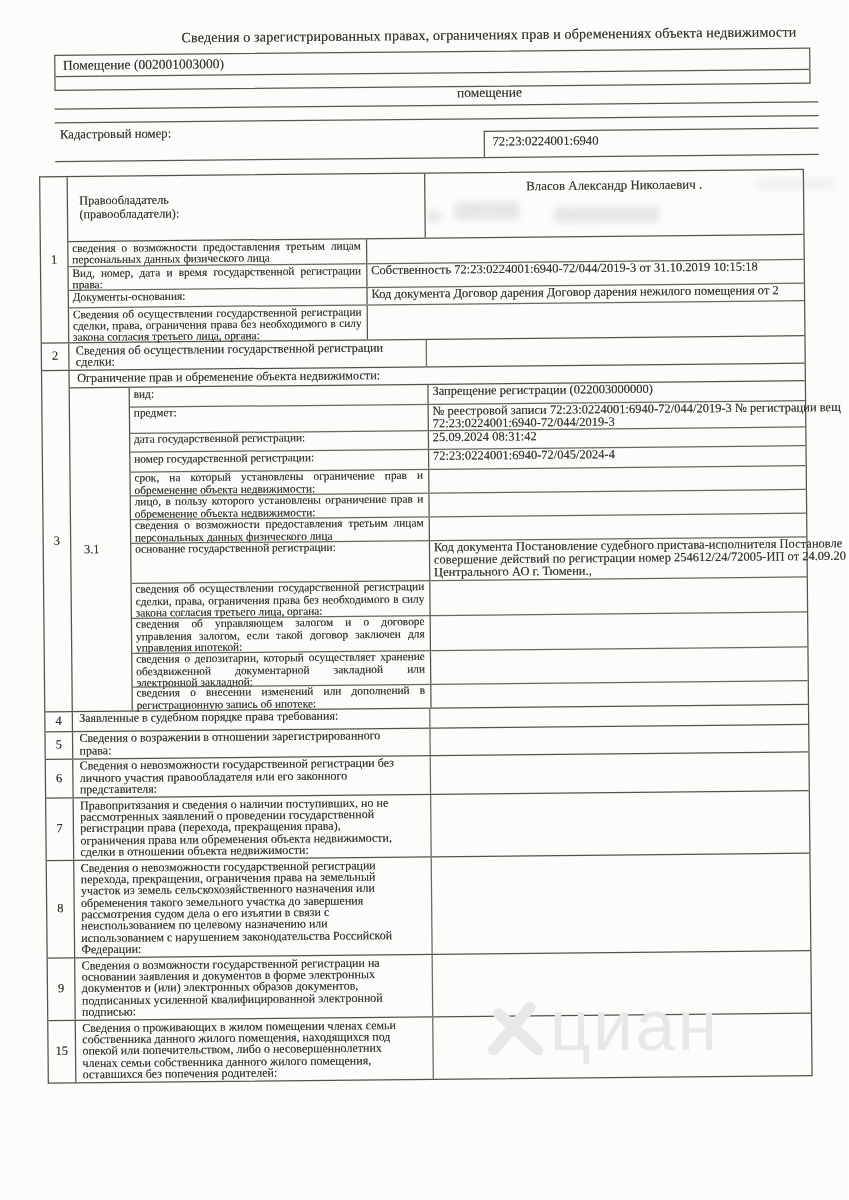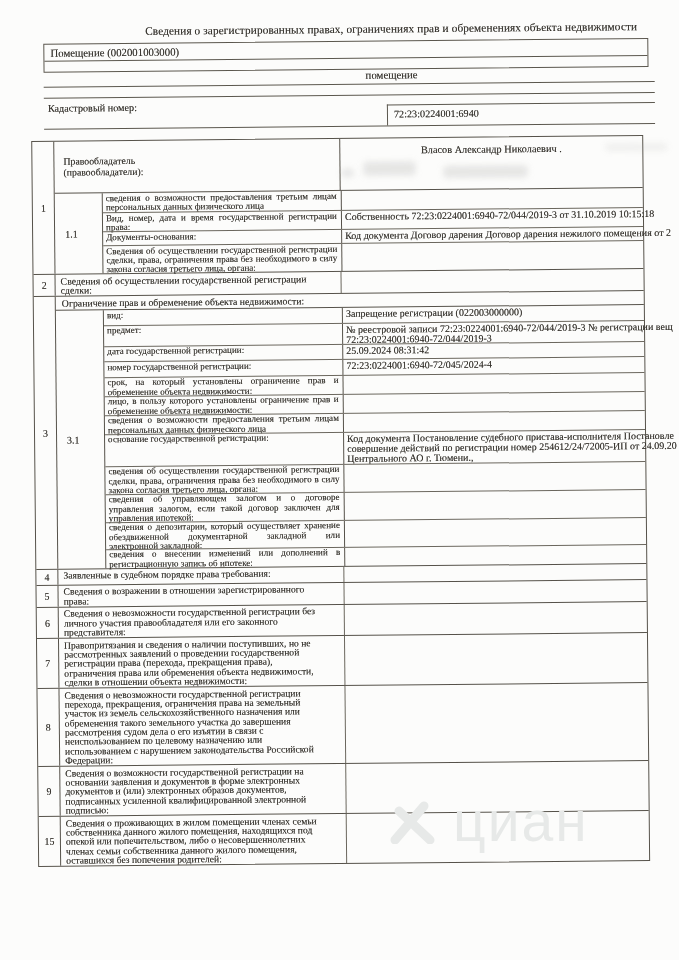--- a/index.html
+++ b/index.html
@@ -93,21 +93,21 @@
   
   .blob { position: absolute; filter: blur(3px); background: rgba(148,148,144,0.22); border-radius: 3px; }
   .blob.b1 { left: 366px; top: 162px; width: 52px; height: 14px; }
   .blob.b2 { left: 446px; top: 167px; width: 84px; height: 12px; }
   .blob.b3 { left: 608px; top: 146px; width: 62px; height: 8px; opacity: .55; }
   .blob.b4 { left: 344px; top: 169px; width: 12px; height: 8px; }
 
   
   .wm {
     position: absolute; left: 388px; top: 793px;
-    display: flex; align-items: center; gap: 15px;
+    display: flex; align-items: center; gap: 2px;
     color: #e7e9e8; text-shadow: none;
   }
   .wm-text {
     font-family: "Liberation Sans", "DejaVu Sans", sans-serif;
     font-size: 57px; line-height: 57px; letter-spacing: 2px; font-weight: 400;
   }
 </style>
 </head>
 <body>
 
@@ -133,21 +133,20 @@
 
       <div class="sec">
         <div class="cA">1</div>
         <div class="sec-body">
           <div class="holder-row">
             <div class="holder-label">Правообладатель
 (правообладатели):</div>
             <div class="holder-value">Власов Александр Николаевич .</div>
           </div>
           <div class="subwrap">
-            <div class="cB">1.1</div>
             <div class="srows">
               <div class="srow" style="min-height:19px">
                 <div class="sl">сведения о возможности предоставления третьим лицам персональных данных физического лица</div>
                 <div class="sv"></div>
               </div>
               <div class="srow" style="min-height:19px">
                 <div class="sl">Вид, номер, дата и время государственной регистрации права:</div>
                 <div class="sv">Собственность 72:23:0224001:6940-72/044/2019-3 от 31.10.2019 10:15:18</div>
               </div>
               <div class="srow" style="min-height:11px">

